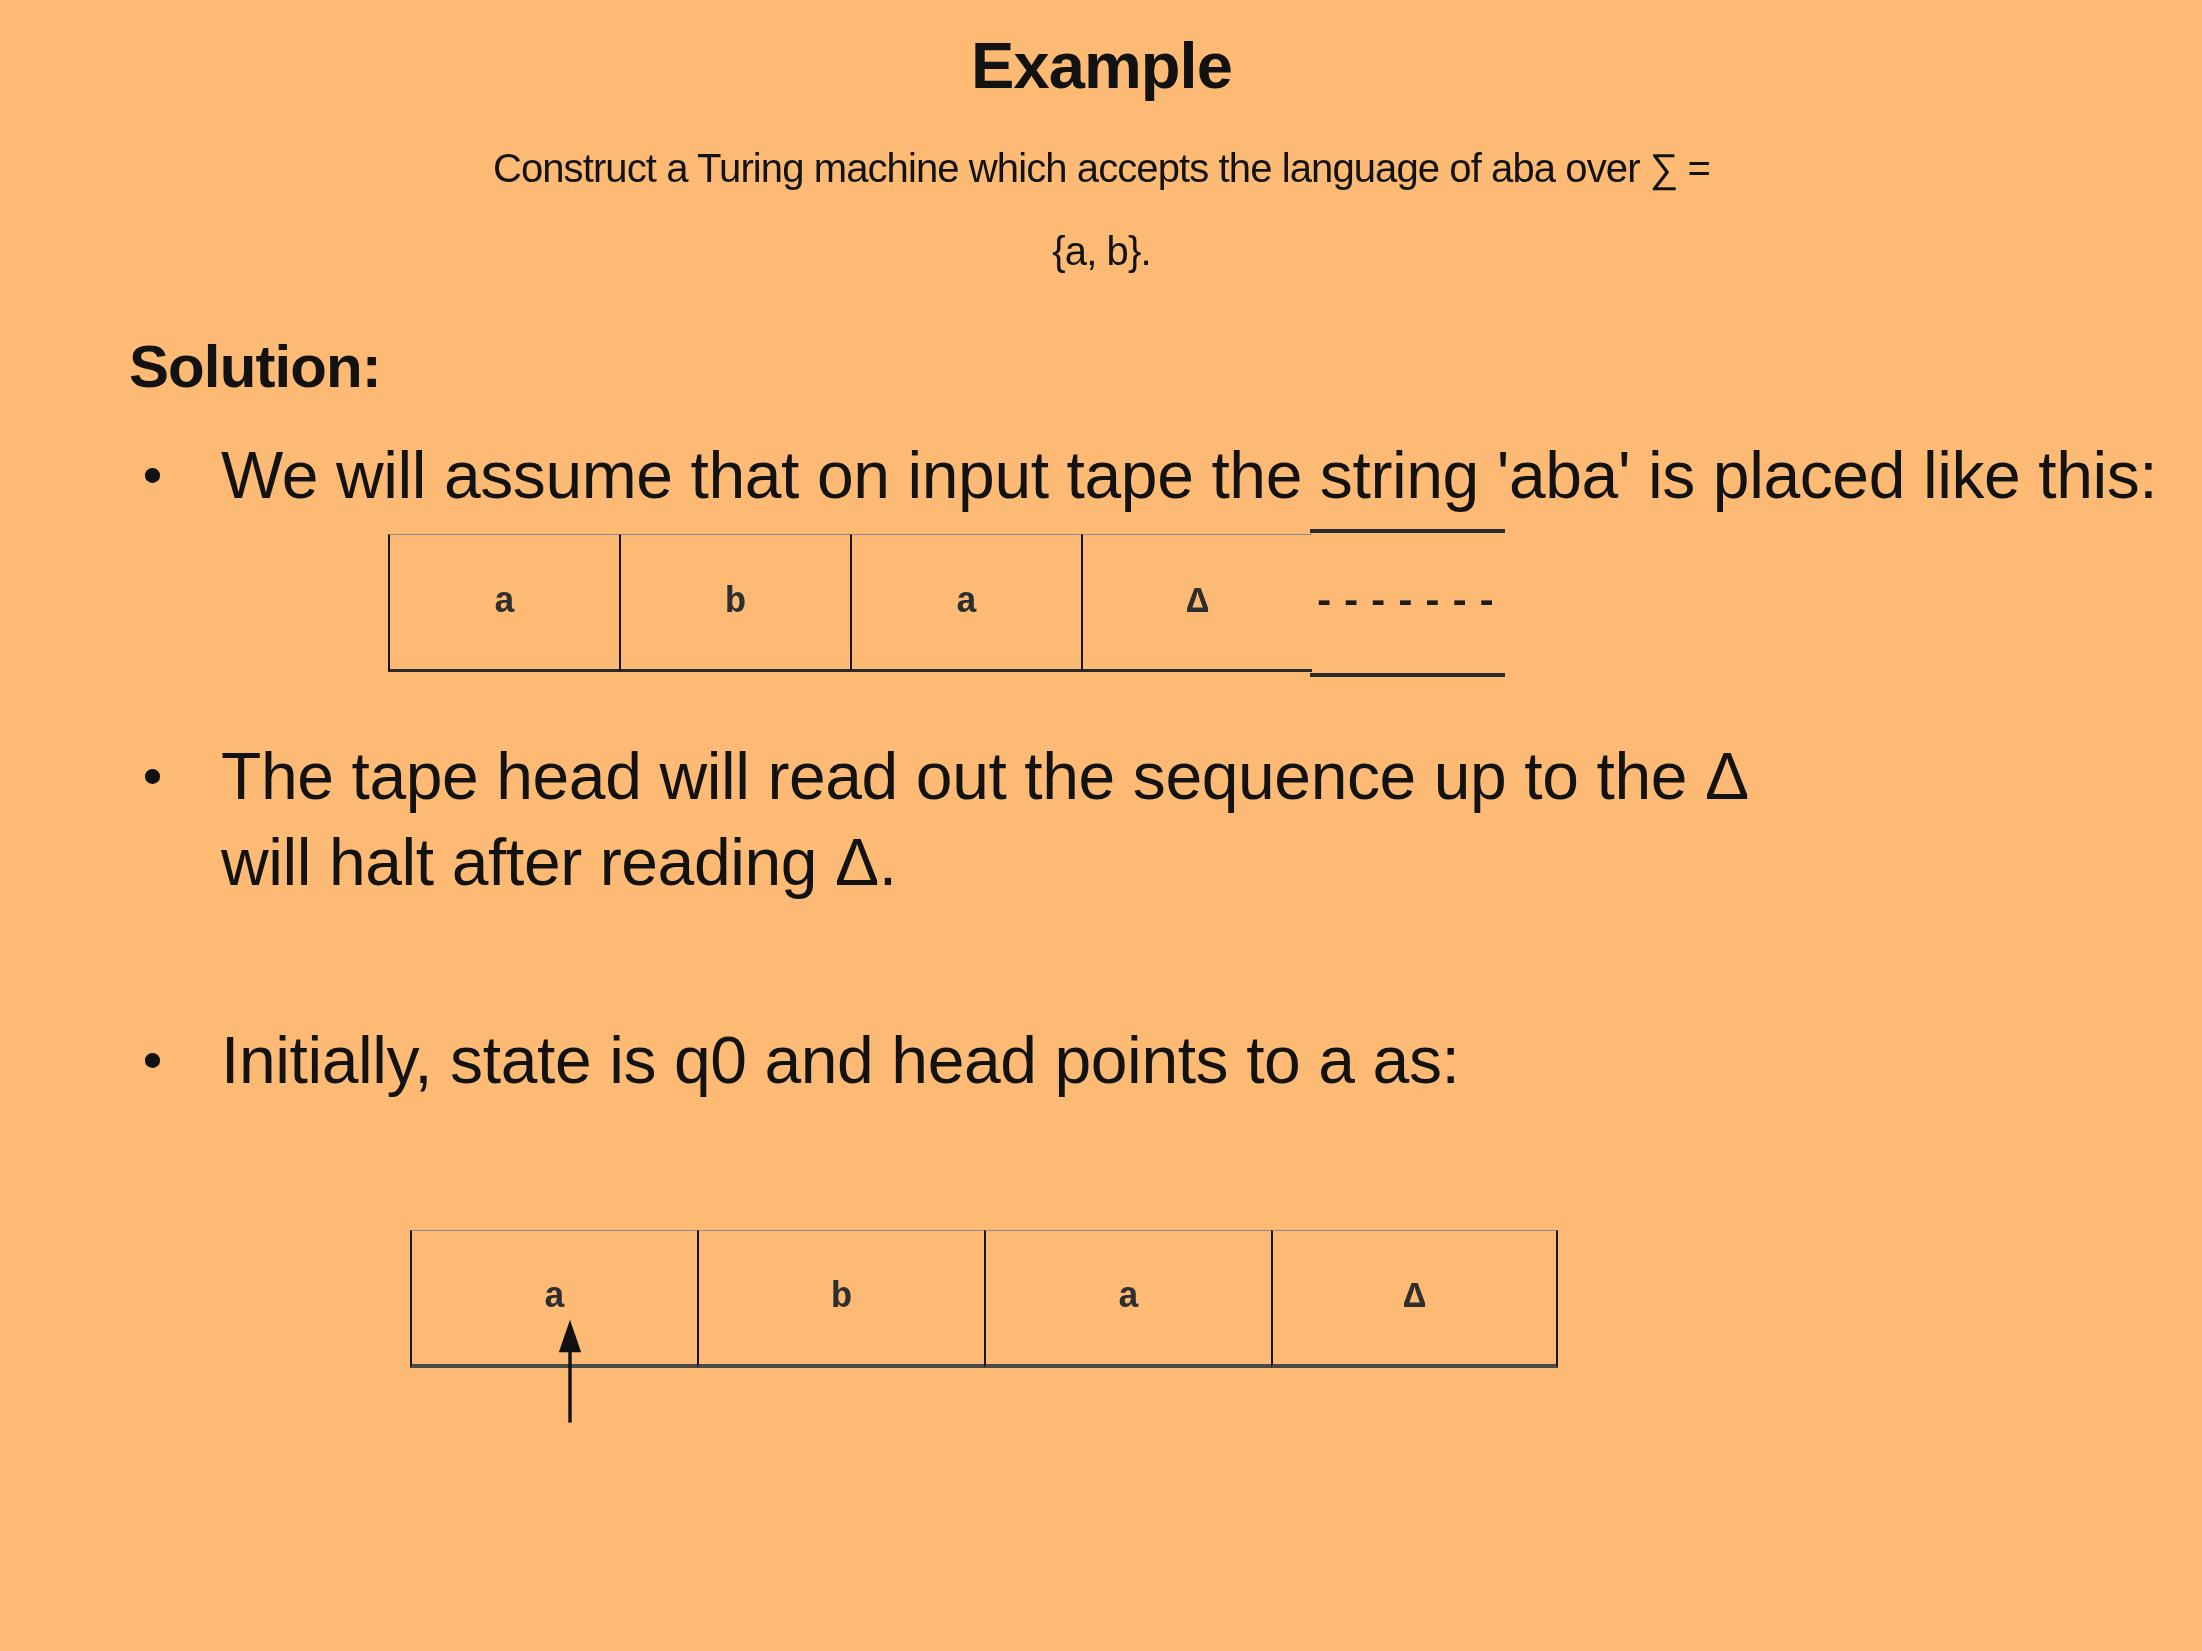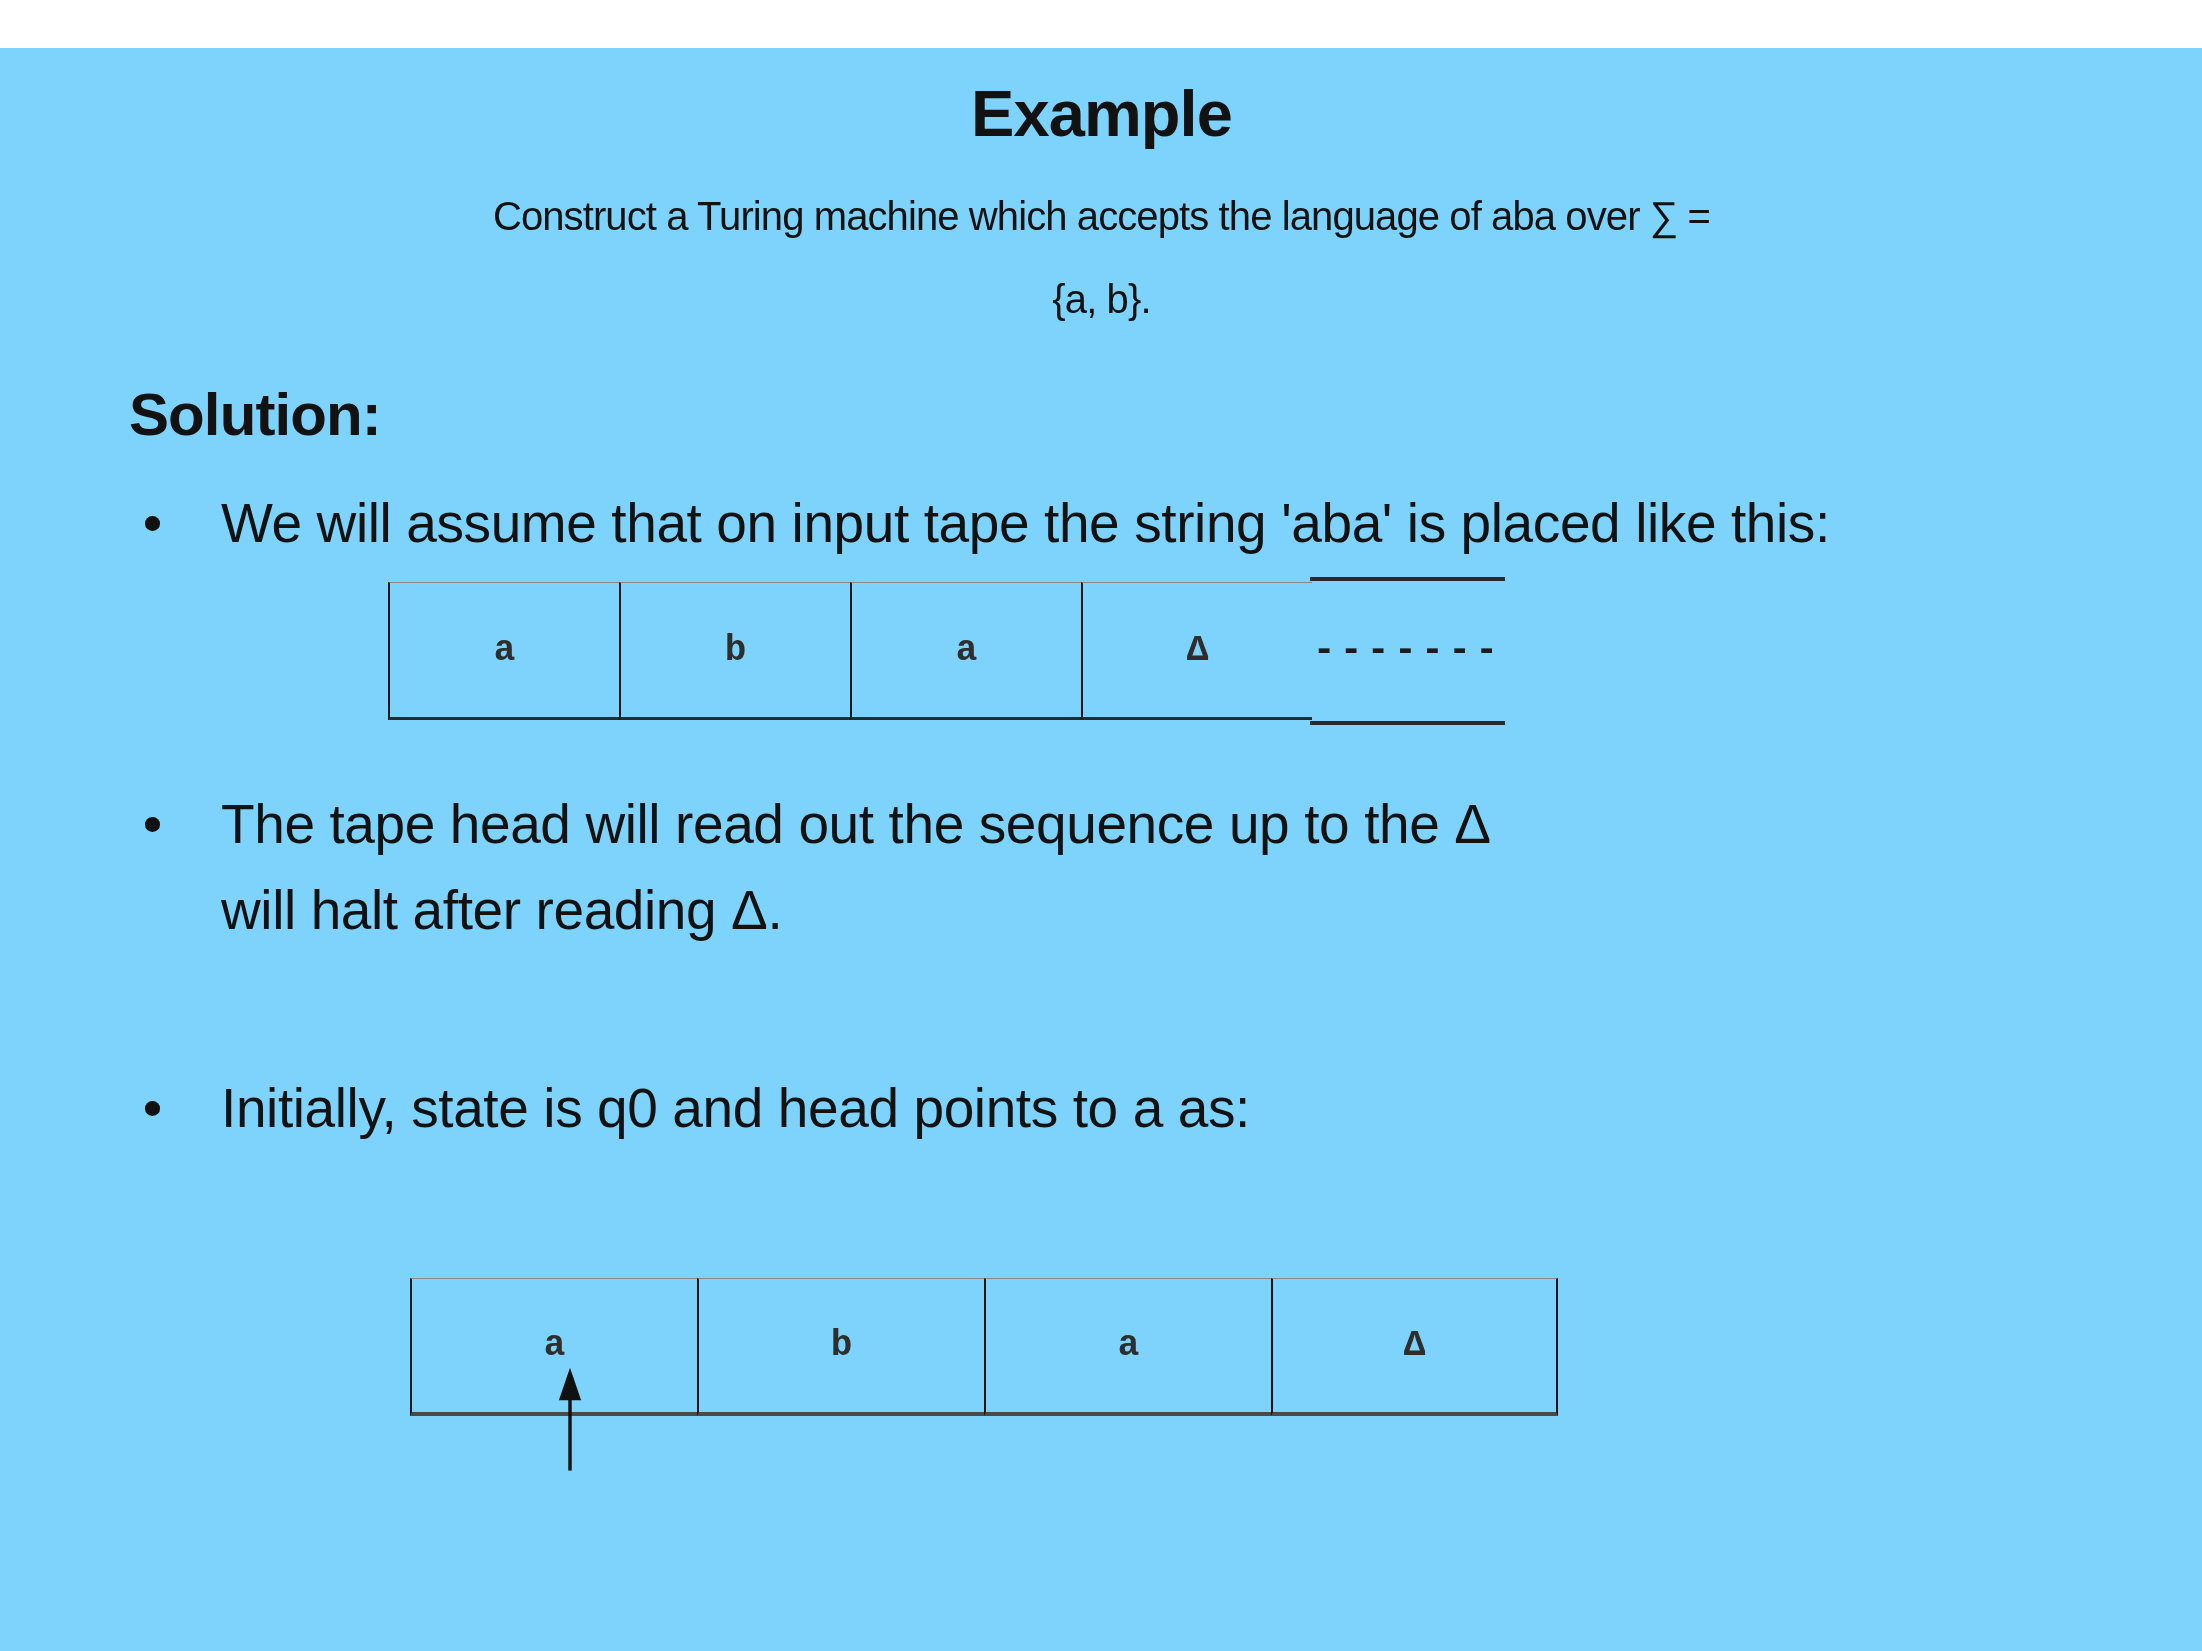--- a/index.html
+++ b/index.html
@@ -4,21 +4,21 @@
 <style>
   * { margin: 0; padding: 0; box-sizing: border-box; }
   html, body { background: #ffffff; }
   body {
     width: 2203px; height: 1652px;
     position: relative;
     font-family: "Liberation Sans", sans-serif;
     color: #121212;
     overflow: hidden;
   }
-  .slide { position: absolute; inset: 0; background: #7dd3fc; margin-top: 48px; }
+  .slide { position: absolute; inset: 0; background: #fdba74; }
 
   .title {
     position: absolute; top: 33px; left: 0; right: 0;
     text-align: center;
     font-size: 65px; font-weight: bold; letter-spacing: -0.9px;
     line-height: 1.0;
   }
   .problem {
     position: absolute; top: 127px; left: 52px; right: 52px;
     text-align: center;
@@ -28,21 +28,21 @@
   .solution-label {
     position: absolute; top: 337px; left: 129px;
     font-size: 60px; font-weight: bold; letter-spacing: -0.9px;
     line-height: 1.0;
     text-align: center;
   }
 
   .bullet {
     position: absolute; left: 142px;
     padding-left: 79px;
-    font-size: 55px; letter-spacing: -0.4px;
+    font-size: 66px; letter-spacing: -0.4px;
     line-height: 86px;
   }
   .bullet .dot {
     position: absolute; left: 3.4px; top: 36px;
     width: 14.6px; height: 14.6px; border-radius: 50%;
     background: #111111;
   }
   .bullet-1 { top: 432px; }
   .bullet-2 { top: 733px; }
   .bullet-3 { top: 1017px; }

